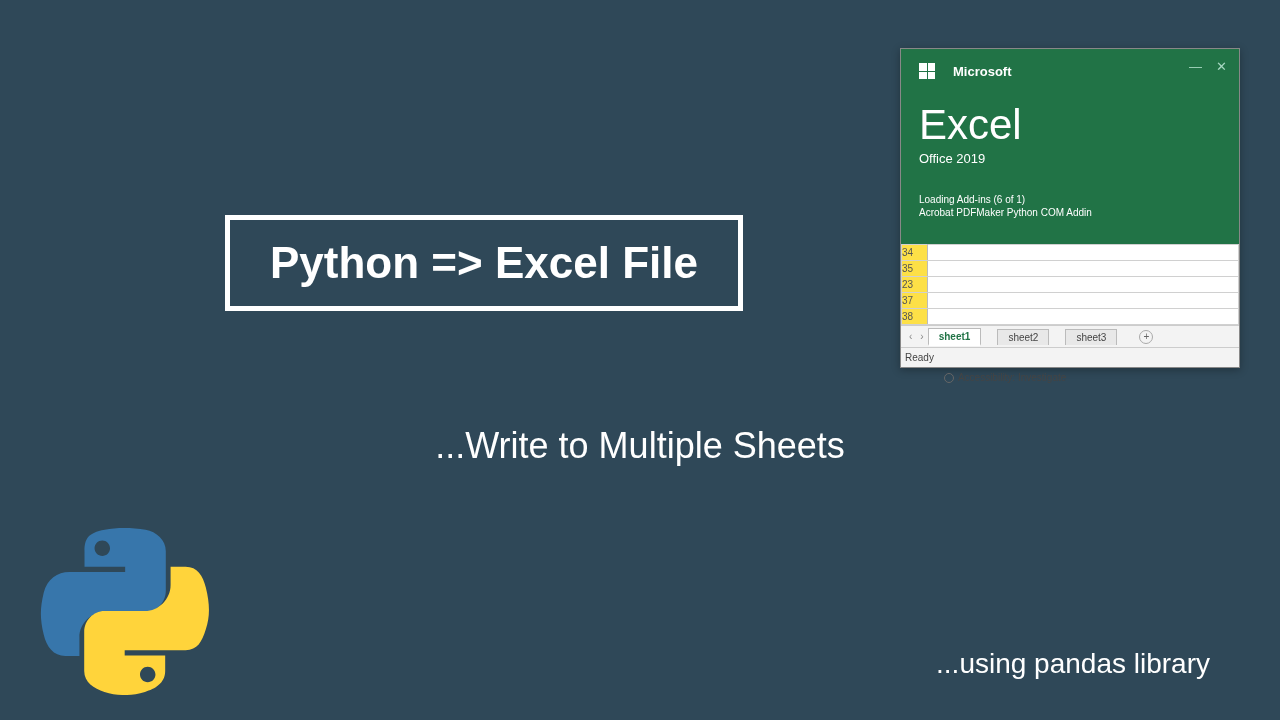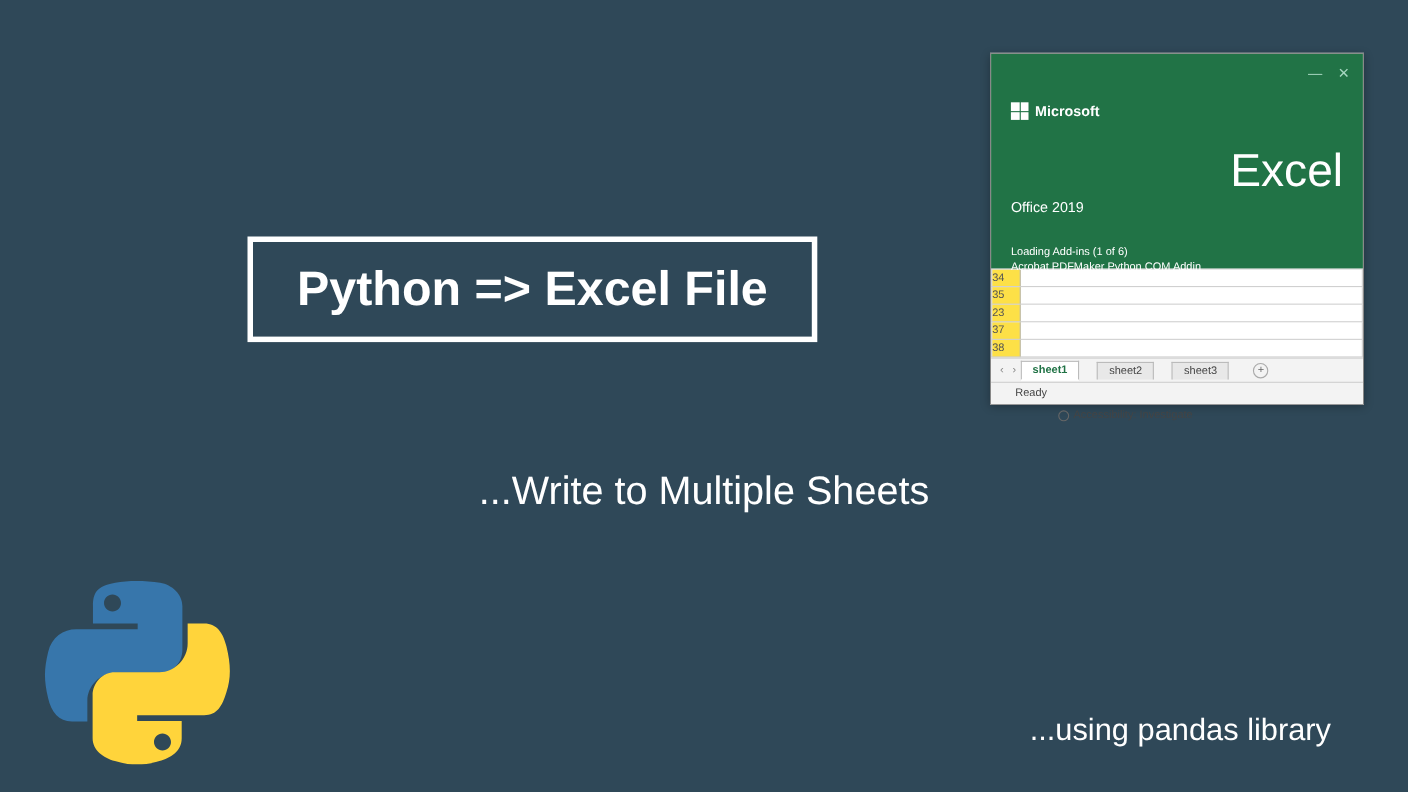--- a/index.html
+++ b/index.html
@@ -70,45 +70,45 @@
 }
 .excel-splash {
   background: #217346;
   color: #fff;
   padding: 14px 18px 16px 18px;
   position: relative;
   height: 195px;
 }
 .ms-brand {
   display: flex;
-  gap: 6px;
+  align-items: center;
+  gap: 18px;
   font-size: 13px;
   font-weight: 600;
-  margin-top: 30px;
 }
 .ms-logo {
   width: 16px;
   height: 16px;
   display: grid;
   grid-template-columns: 1fr 1fr;
   grid-template-rows: 1fr 1fr;
   gap: 1px;
 }
 .ms-logo span { background: #fff; }
 .window-controls {
   position: absolute;
   top: 10px;
   right: 12px;
   display: flex;
   gap: 14px;
   font-size: 13px;
   color: #a8d8c2;
 }
 .excel-title {
-  text-align: right;
+  text-align: left;
   font-size: 42px;
   font-weight: 400;
   margin-top: 22px;
 }
 .excel-subtitle {
   font-size: 13px;
   margin-top: 2px;
 }
 .excel-loading {
   font-size: 10px;
@@ -176,21 +176,21 @@
   color: #666;
 }
 .status-bar {
   display: flex;
   align-items: center;
   background: #f3f3f3;
   border-top: 1px solid #ccc;
   height: 20px;
   font-size: 10px;
   color: #444;
-  padding: 0 22px;
+  padding: 0 4px;
   gap: 10px;
 }
 .accessibility { display: flex; align-items: flex-end; gap: 4px; margin-top: 40px; }
 .accessibility-icon {
   width: 10px;
   height: 10px;
   border: 1px solid #666;
   border-radius: 50%;
   display: inline-block;
 }
@@ -223,21 +223,21 @@
           <span></span>
       </span>
       <span>Microsoft</span>
     </div>
     <div class="window-controls">
       <span>—</span>
       <span>✕</span>
     </div>
     <div class="excel-title">Excel</div>
     <div class="excel-subtitle">Office 2019</div>
-    <div class="excel-loading">Loading Add-ins (1 of 6)</div>
+    <div class="excel-loading">Loading Add-ins (6 of 1)</div>
     <div class="excel-addin">Acrobat PDFMaker Python COM Addin</div>
   </div>
 
   <div class="sheet-area">
     <table class="sheet-rows">
       <tbody>
           <tr>
             <td class="rownum">34</td>
             <td></td>
           </tr>

